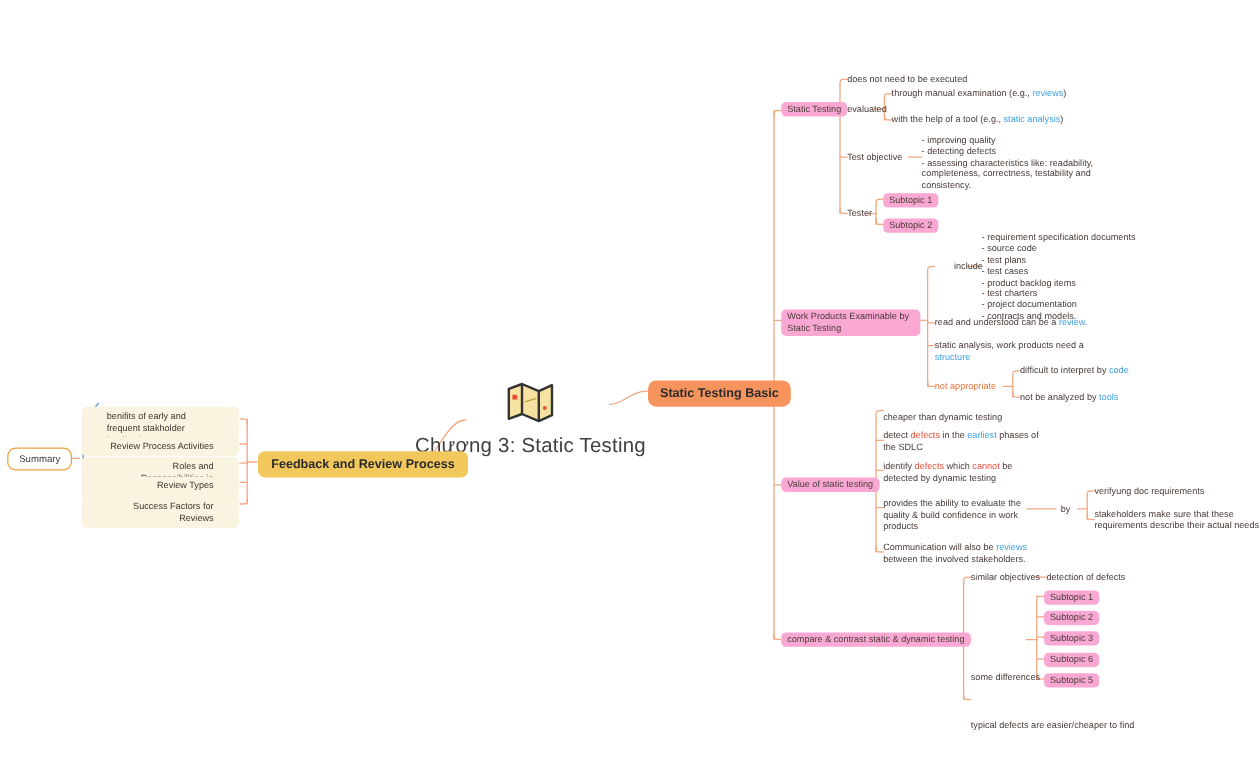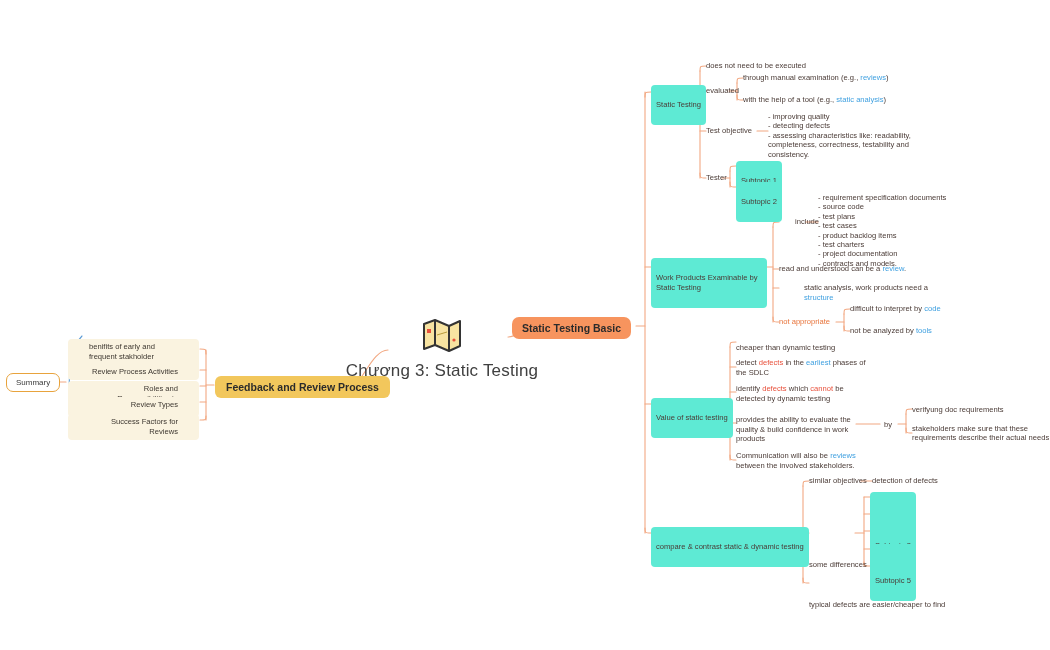--- a/index.html
+++ b/index.html
@@ -31,22 +31,22 @@
   .pill-gold{
     background:#F2C75C;color:#2b2b2b;font-size:10.5px;font-weight:bold;
     border-radius:6px;padding:5px 11px;white-space:nowrap;
   }
   .pill-summary{
     background:#ffffff;border:1px solid #E8A33D;border-radius:7px;
     color:#3a3a3a;font-size:8px;padding:4px 9px;white-space:nowrap;
   }
   
   .pill-soft{
-    background:#5eead4;color:#4a3b36;font-size:7.6px;border-radius:4px;
-    padding:15px 5px;line-height:10px;
+    background:#f9a8d4;color:#4a3b36;font-size:7.6px;border-radius:4px;
+    padding:1px 5px;line-height:10px;
   }
   .pill-soft.nowrap{white-space:nowrap;}
   
   .pill-cream{
     background:#FAF3E0;color:#3d3730;font-size:7.6px;border-radius:4px;
     padding:3px 21px;line-height:10px;text-align:right;
   }
 
   
   .leaf{
@@ -166,21 +166,21 @@
         <path d="M13,2 L13,27" stroke="#333" stroke-width="2" fill="none"></path>
         <path d="M27,8 L27,33" stroke="#333" stroke-width="2" fill="none"></path>
         <rect x="5" y="11" width="4" height="4" fill="#E8503B"></rect>
         <circle cx="32" cy="22" r="1.6" fill="#E8503B"></circle>
         <path d="M15,17 L25,14" stroke="#B89A3A" stroke-width="1" fill="none"></path>
       </svg>
     </span>
     <div class="ctitle">Chương 3: Static Testing</div>
   </div>
 
-  <div class="node pill-main" style="left:512px;top:317px;">Static Testing Basic</div>
+  <div class="node pill-main" style="left:540px;top:317px;">Static Testing Basic</div>
 
   <div class="node pill-soft nowrap" style="left:651px;top:85px;">Static Testing</div>
 
   <div class="node leaf" style="left:706px;top:61px;">does not need to be executed</div>
 
   <div class="node leaf" style="left:706px;top:86px;">evaluated</div>
 
   <div class="node leaf" style="left:743px;top:73px;">
     <span>through manual examination (e.g., </span><span class="hl-blue">reviews</span><span>)</span>
   </div>
@@ -208,21 +208,21 @@
 - test cases
 - product backlog items
 - test charters
 - project documentation
 - contracts and models.</div>
 
   <div class="node leaf" style="left:779px;top:264px;">
     <span>read and understood can be a </span><span class="hl-blue">review</span><span>.</span>
   </div>
 
-  <div class="node leaf wrap" style="left:804px;top:283px;width:135px;">
+  <div class="node leaf wrap" style="left:779px;top:283px;width:135px;">
     <span>static analysis, work products need a </span><span class="hl-blue">structure</span>
   </div>
 
   <div class="node leaf-orange" style="left:779px;top:317px;">not appropriate</div>
   <div class="node leaf" style="left:850px;top:304px;">
     <span>difficult to interpret by </span><span class="hl-blue">code</span>
   </div>
   <div class="node leaf" style="left:850px;top:326px;">
     <span>not be analyzed by </span><span class="hl-blue">tools</span>
   </div>

